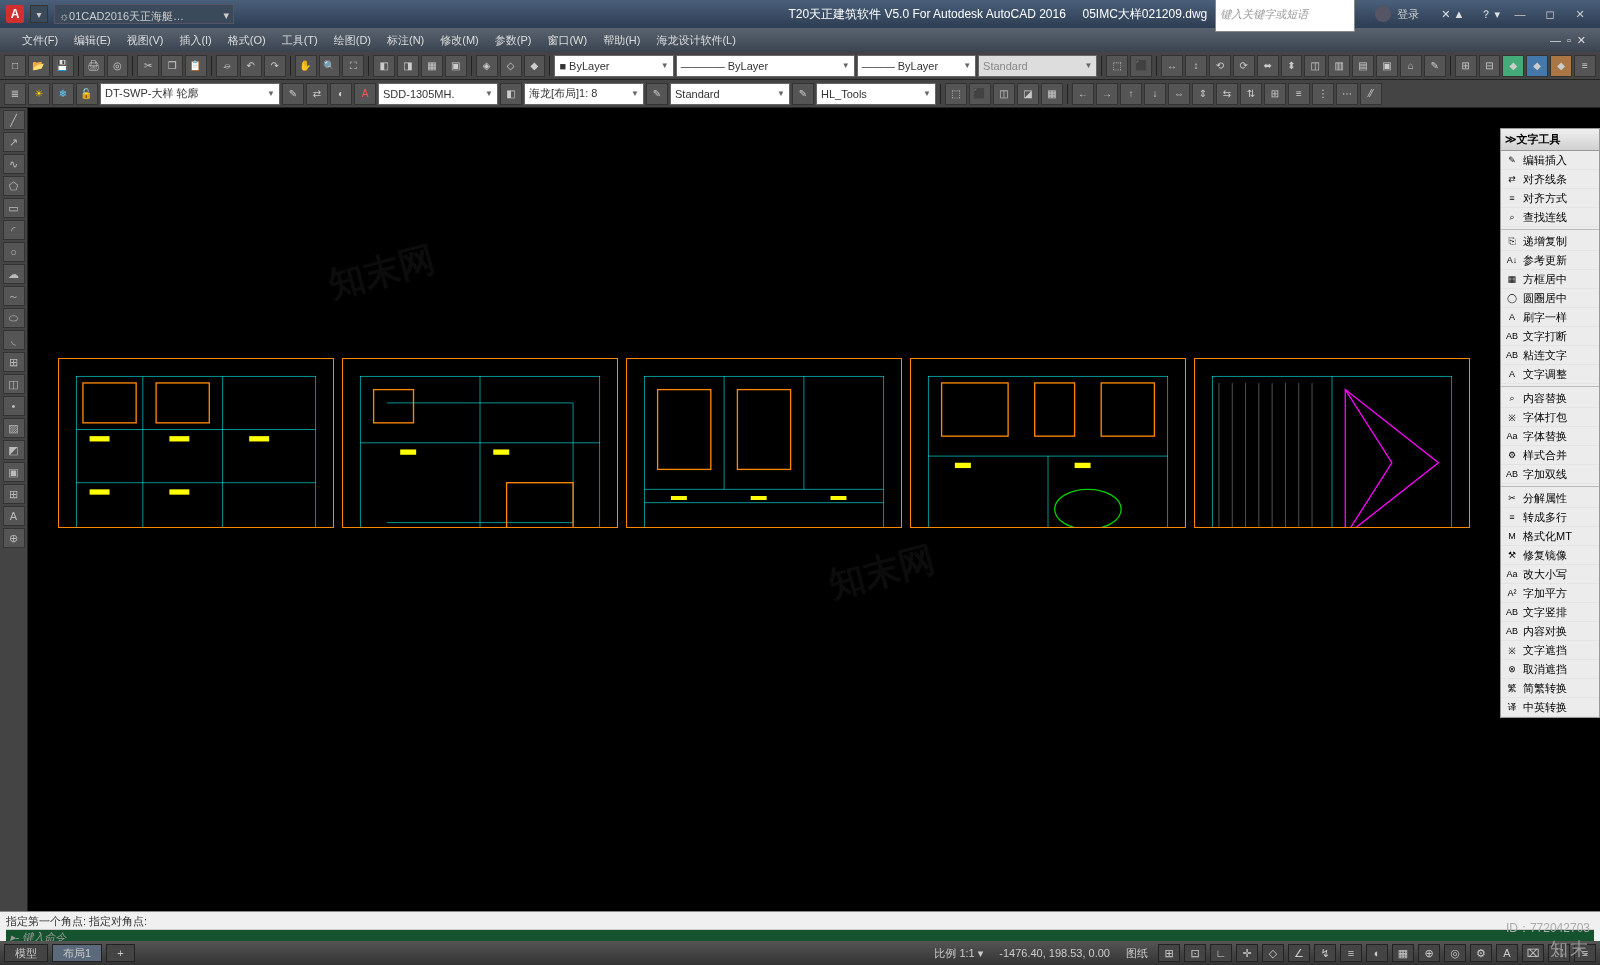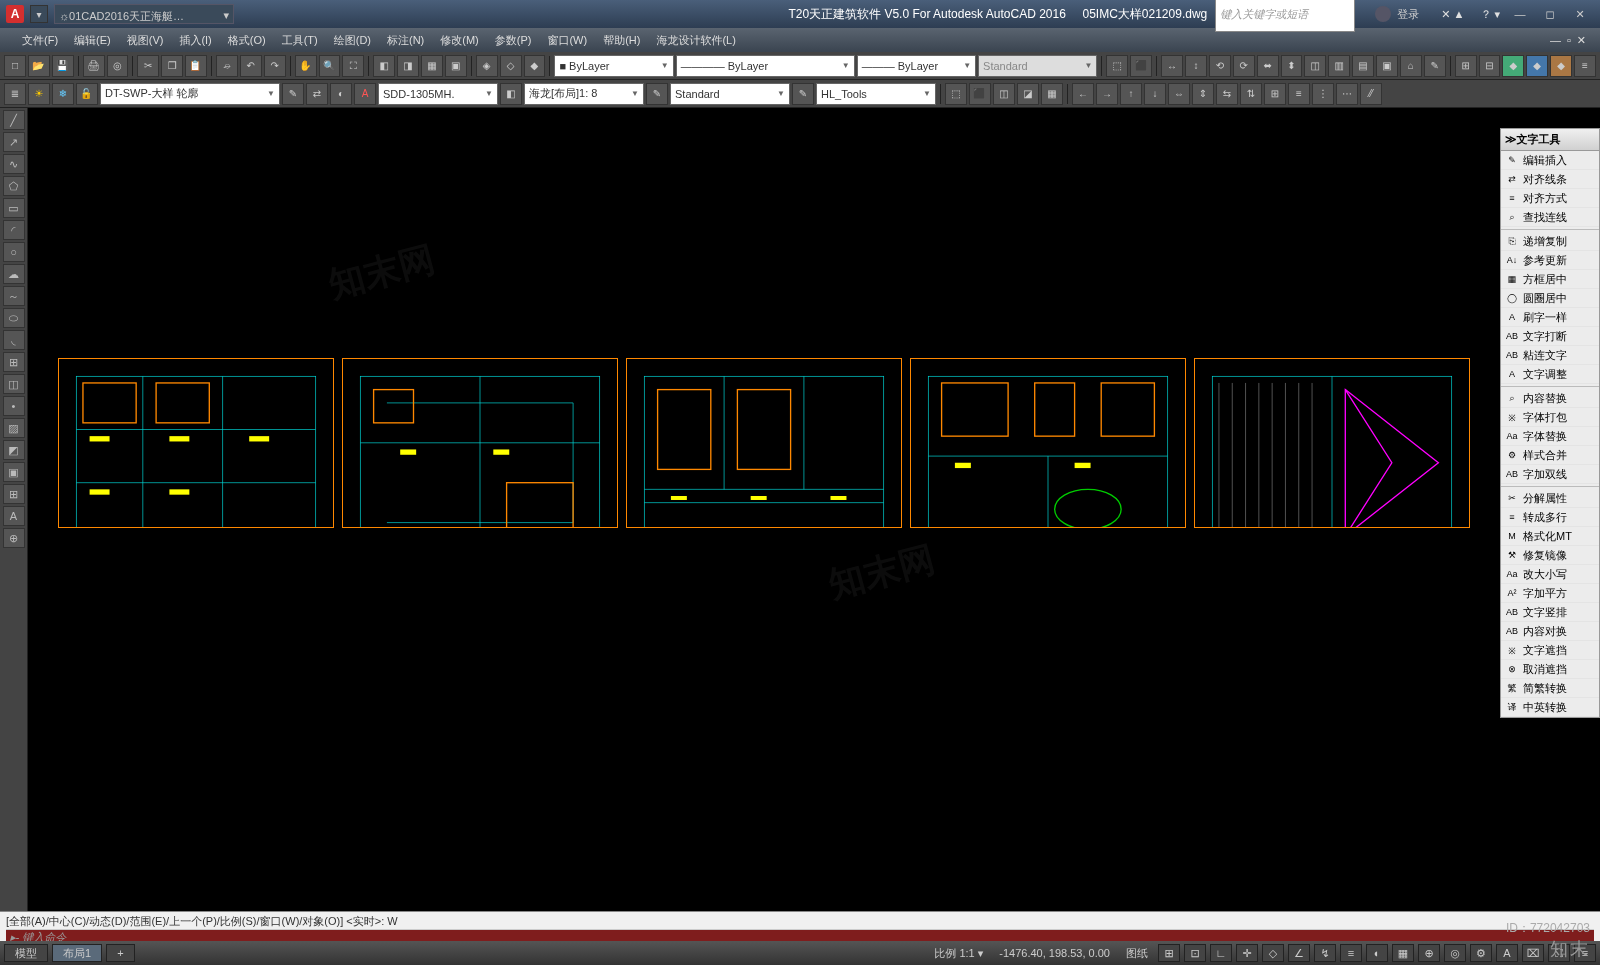--- a/index.html
+++ b/index.html
@@ -474,25 +474,24 @@
         </div>
         <div class="tp-item">
           <span class="tp-icon">译</span>
           <span>中英转换<yw></yw></span>
         </div>
       </div>
   </div>
 </div>
 
 <div class="cmdline">
-  <div>[全部(A)/中心(C)/动态(D)/范围(E)/上一个(P)/比例(S)/窗口(W)/对象(O)] &lt;实时&gt;: W</div>
   <div>指定第一个角点: 指定对角点:</div>
 </div>
 <div style="position:absolute;left:0;right:0;bottom:20px;height:0"></div>
-<div class="cmd-input" style="position:absolute;left:6px;bottom:20px;right:6px;height:16px;background:#7f1d1d;border-top:1px solid #ccc;padding:0 4px">▸- 键入命令</div>
+<div class="cmd-input" style="position:absolute;left:6px;bottom:20px;right:6px;height:16px;background:#14532d;border-top:1px solid #ccc;padding:0 4px">▸- 键入命令</div>
 
 <div class="statusbar">
   <div class="sb-tab">模型</div>
   <div class="sb-tab active">布局1</div>
   <div class="sb-tab">+</div>
   <div class="sb-sep"></div>
   <div class="sb-text">比例 1:1 ▾</div>
   <div class="sb-text">-1476.40, 198.53, 0.00</div>
   <div class="sb-text">图纸</div>
   <div class="sb-btn">⊞</div>

